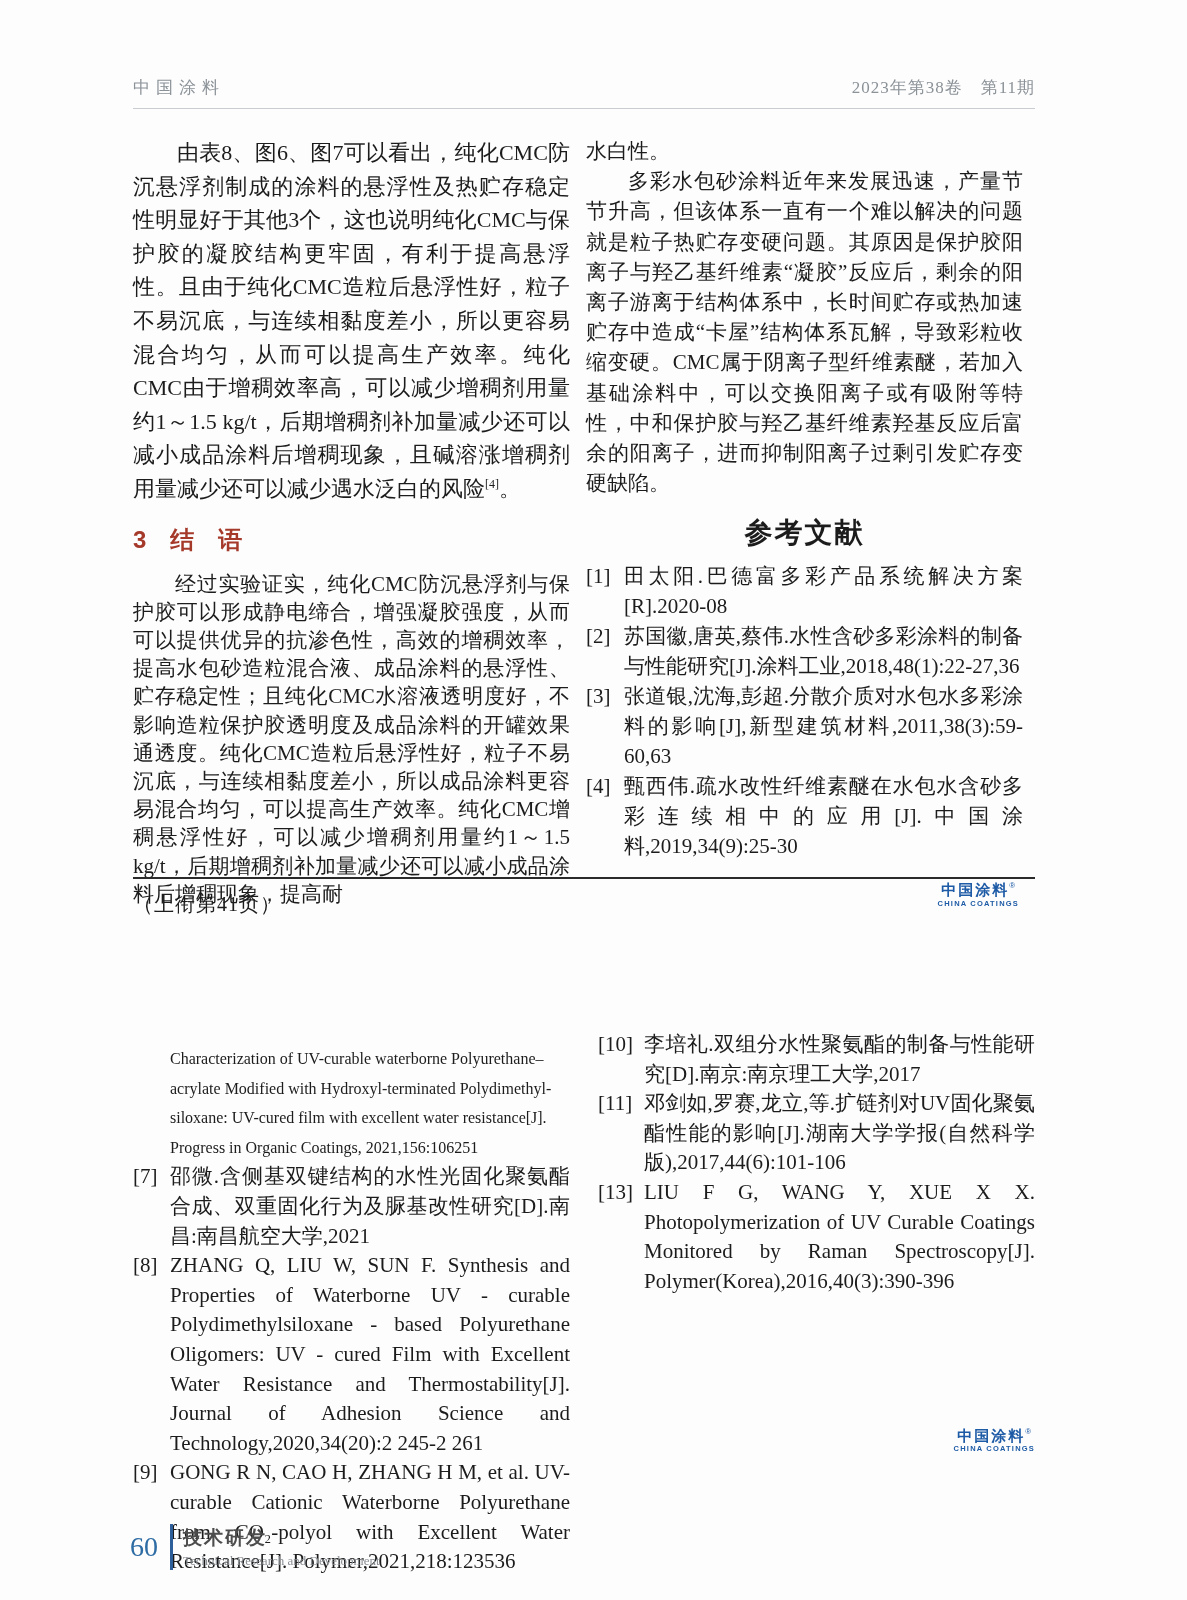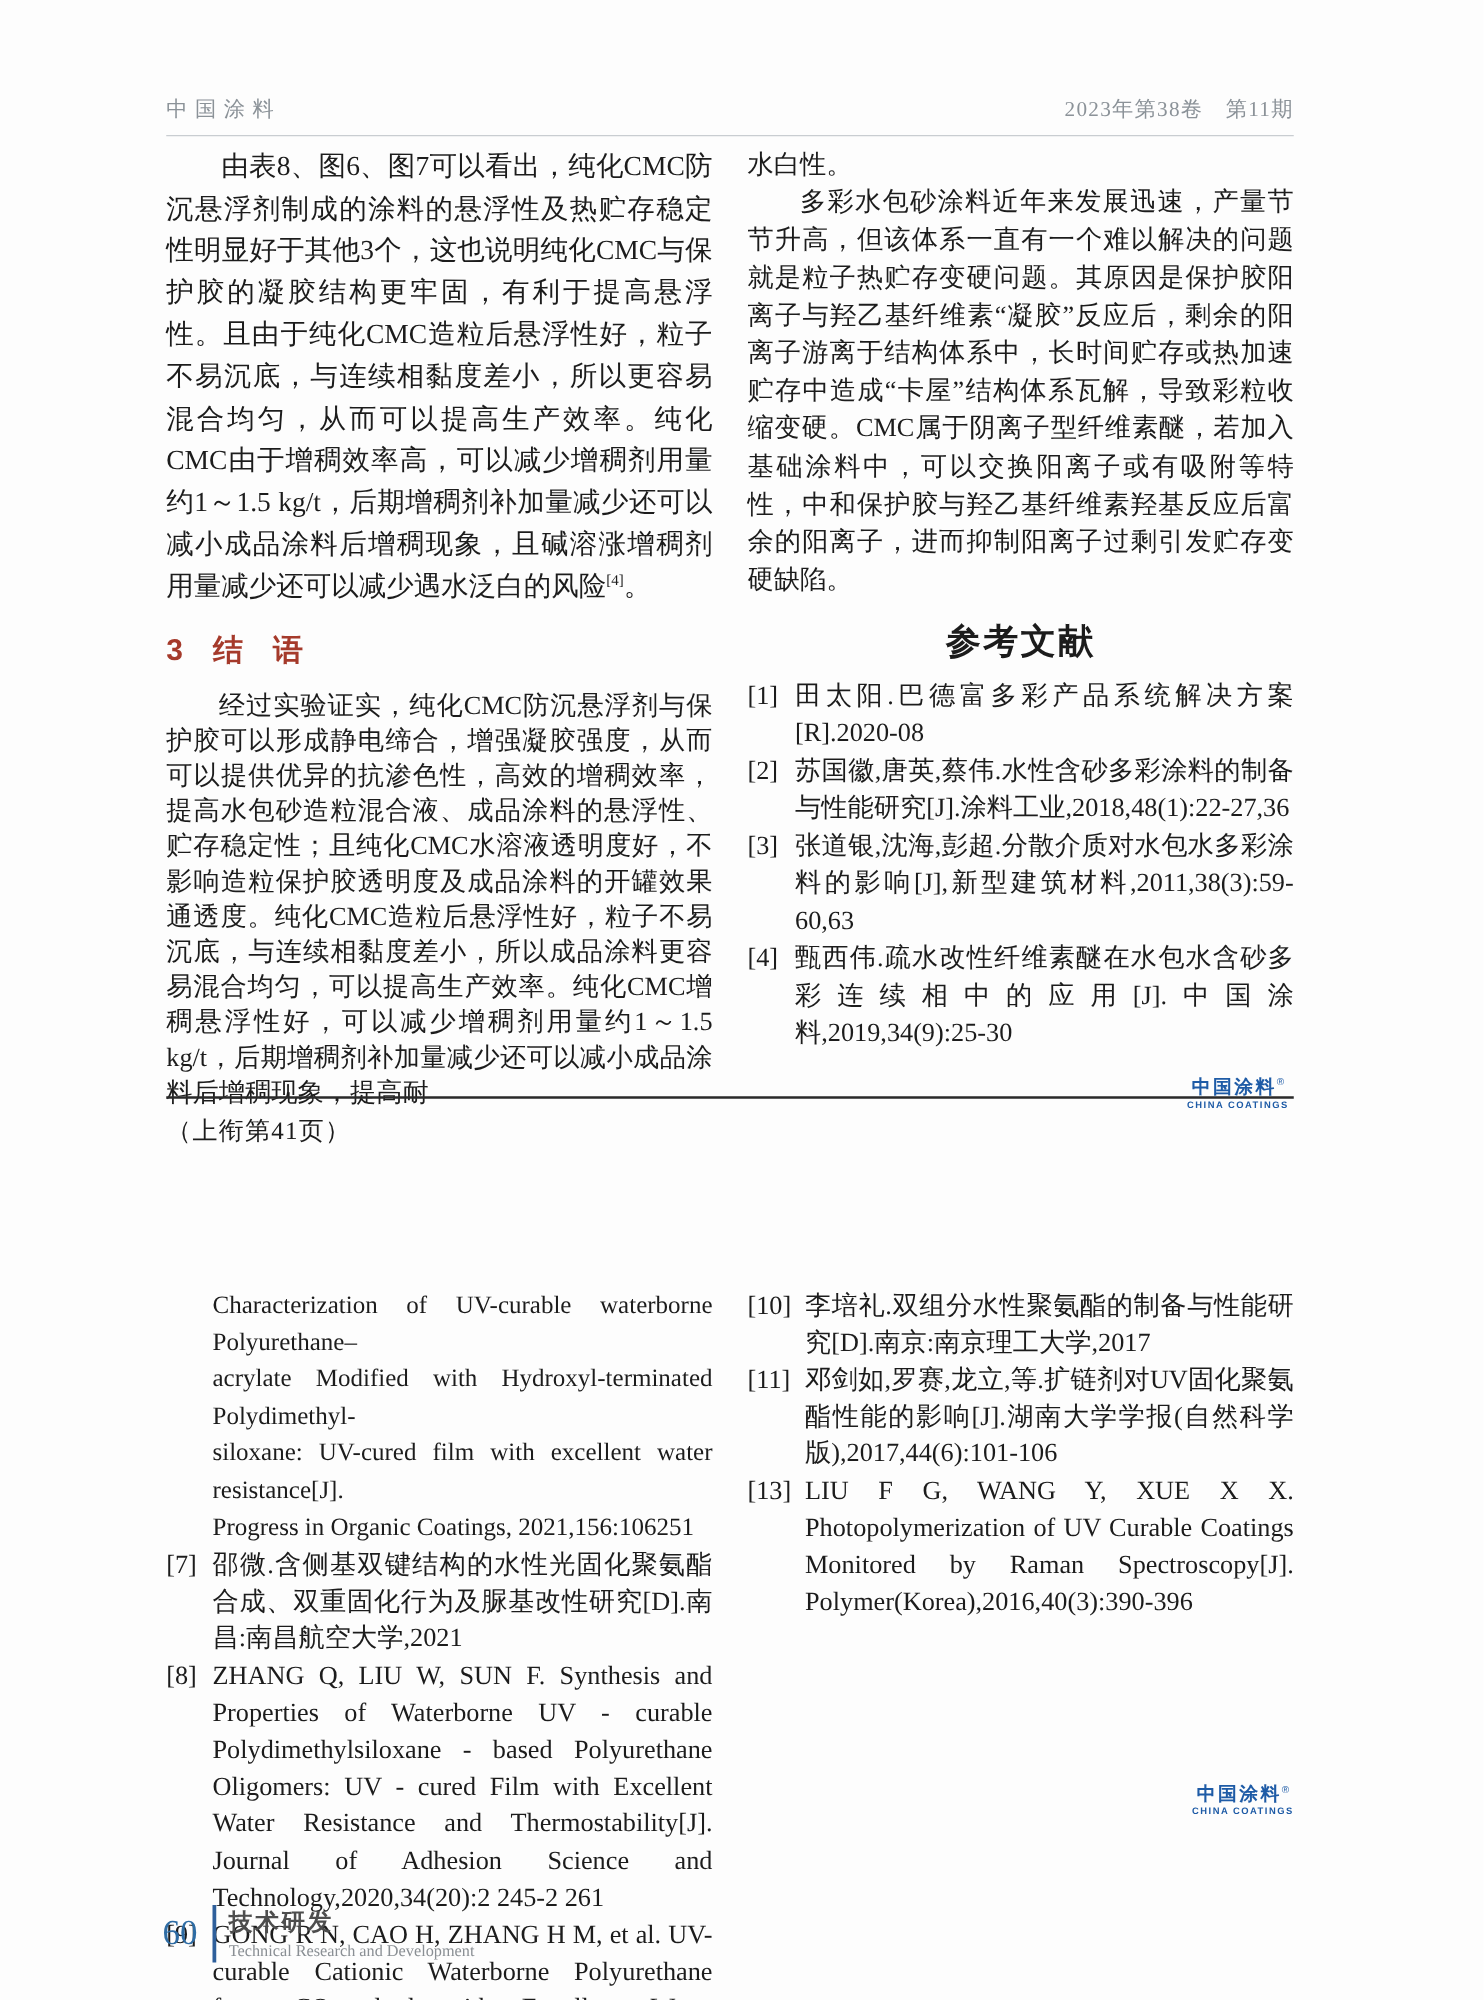--- a/index.html
+++ b/index.html
@@ -10,21 +10,21 @@
   
   .hdr{
     position:absolute;left:133px;width:902px;top:76px;
     display:flex;justify-content:space-between;align-items:flex-end;
     padding-bottom:9px;border-bottom:1px solid #c9cdd1;
     color:#8b9298;font-size:17px;
   }
   .hdr-journal{letter-spacing:6px;}
   .hdr-issue{letter-spacing:1px;}
   
-  .top-sec{position:absolute;left:133px;top:116px;width:902px;display:flex;gap:28px;}
+  .top-sec{position:absolute;left:133px;top:136px;width:902px;display:flex;gap:16px;}
   .col{width:437px;}
   .para{
     margin:0;text-align:justify;text-indent:2em;
     font-size:22px;line-height:33.6px;
   }
   .para-2{font-size:21px;line-height:28.2px;margin-top:14px;}
   .para-r{font-size:21px;line-height:30.2px;}
   .para-noindent{text-indent:0;}
   sup.cite{font-size:12px;line-height:0;}
   .sec-heading{
@@ -48,21 +48,21 @@
   .logo-cn{font-size:15px;font-weight:bold;letter-spacing:2px;}
   .logo-reg{font-size:8px;vertical-align:top;}
   .logo-en{font-size:7.5px;font-weight:bold;letter-spacing:1.2px;}
   .logo-wrap-top{margin-top:20px;text-align:right;padding-right:4px;}
   
   .divider{position:absolute;left:133px;width:902px;top:877px;border-top:2px solid #2a2a2a;}
   .cont-note{position:absolute;left:133px;top:891px;font-size:20px;letter-spacing:1px;}
   
   .bot-sec{position:absolute;left:133px;top:1030px;width:902px;display:flex;gap:28px;}
   .cont-block{
-    margin:0 0 0 37px;font-size:20px;line-height:29.6px;
+    margin:14px 0 0 37px;font-size:16px;line-height:29.6px;
     text-align:justify;white-space:pre-line;
   }
   .ref-b{display:flex;font-size:21px;line-height:29.6px;}
   .ref-b .ref-num{flex:0 0 37px;}
   .ref-b.wide .ref-num{flex:0 0 46px;}
   .ref-b .ref-text{flex:1;text-align:justify;}
   .logo-bottom{position:absolute;top:1427px;right:152px;}
   
   .footer{position:absolute;left:130px;top:1496px;display:flex;align-items:center;margin-top:28px;}
   .pg-num{color:#2e6ca4;font-size:28px;font-family:"Liberation Serif",serif;margin-right:12px;}

